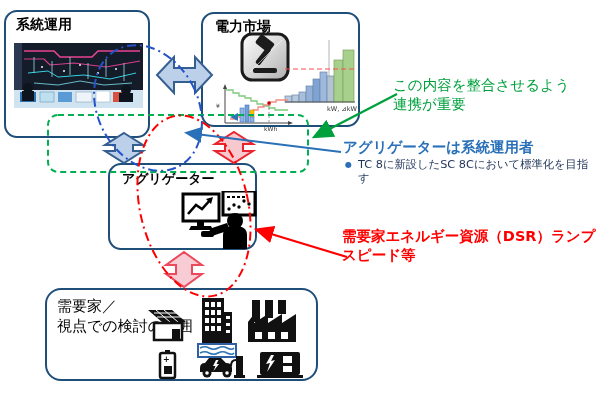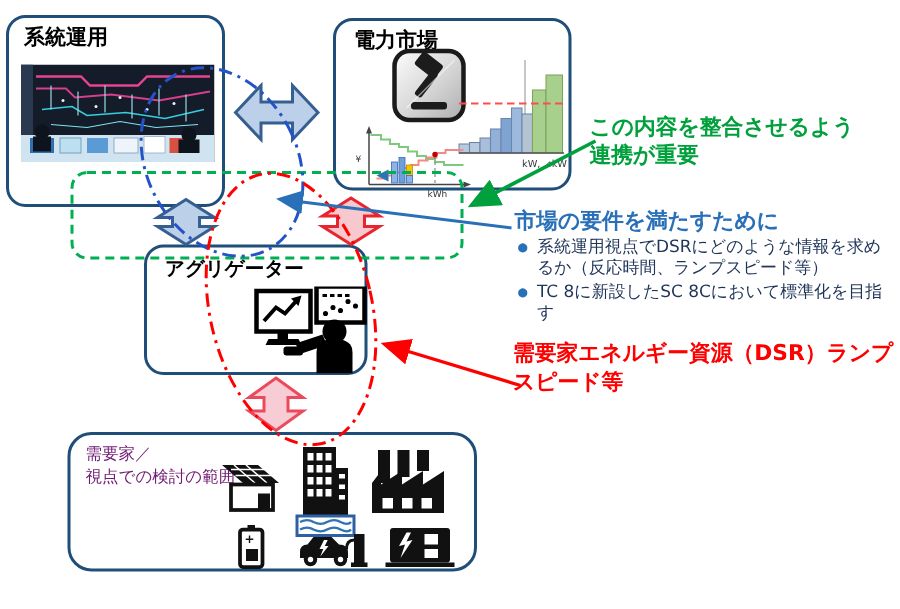--- a/index.html
+++ b/index.html
@@ -2,21 +2,21 @@
 <html><head>
 <meta charset="utf-8">
 <style>
   html,body{margin:0;padding:0;background:#fff;}
   #stage{position:relative;width:600px;height:406px;background:#fff;overflow:hidden;
          font-family:"DejaVu Sans","Liberation Sans",sans-serif;}
   .node-box{position:absolute;background:#fff;border:2.2px solid #1f4e79;border-radius:13px;box-sizing:border-box;}
   .node-title{position:absolute;font-weight:bold;color:#000;}
   .abs{position:absolute;}
   .overlay{position:absolute;left:0;top:0;width:600px;height:406px;pointer-events:none;z-index:50;}
-  .note-green{position:absolute;left:393px;top:76px;width:187px;color:#00a03c;font-weight:bold;
+  .note-green{position:absolute;left:393px;top:76px;width:187px;color:#00a03c;font-weight:normal;
               font-size:14.5px;line-height:1.3;z-index:60;}
   .h-blue{position:absolute;left:343px;top:138px;width:255px;color:#2970b8;font-weight:bold;font-size:14.5px;z-index:60;}
   .h-red{position:absolute;left:342px;top:227px;width:258px;color:#ff0000;font-weight:bold;font-size:14.5px;line-height:1.28;z-index:60;}
   .bullets{position:absolute;margin:0;padding:0;list-style:none;width:253px;font-size:11.3px;
            color:#1f3459;z-index:60;}
   .bullets li{position:relative;padding-left:13px;margin-bottom:2px;line-height:1.24;}
   .bullets li::before{content:"●";position:absolute;left:0;top:2px;font-size:8px;}
   .blue-bullets{left:345px;top:158px;}
   .blue-bullets li::before{color:#2970b8;}
   .red-bullets{left:345px;top:268px;}
@@ -60,21 +60,21 @@
       <rect x="99" y="49" width="10" height="10" fill="#d85040"></rect>
       <g fill="#0e141d">
           <circle cx="14" cy="45" r="5"></circle>
           <rect x="8" y="48" width="12" height="10"></rect>
           <circle cx="112" cy="47" r="5"></circle>
           <rect x="105" y="50" width="14" height="9"></rect>
         </g>
     </svg>
   </div>
 
-  <div class="node-box" style="left:222px;top:12px;width:159px;height:115px;">
+  <div class="node-box" style="left:201px;top:12px;width:159px;height:115px;">
     <div class="node-title" style="left:12px;top:4px;font-size:14px;">電力市場</div>
 
     <svg class="abs" style="left:37px;top:18px;" width="50" height="50" viewBox="0 0 50 50">
       <defs>
           <linearGradient id="gv" x1="0" y1="0" x2="1" y2="1">
         <stop offset="0" stop-color="#fdfdfd"></stop>
             <stop offset="0.5" stop-color="#d9d9d9"></stop>
             <stop offset="1" stop-color="#aeaeae"></stop>
       </linearGradient>
         </defs>
@@ -119,21 +119,21 @@
       <rect x="24" y="24" width="4" height="14" fill="#8fb4e3" stroke="#4472c4" stroke-width="0.6"></rect>
       <rect x="29" y="21" width="4" height="17" fill="#6f9fd8" stroke="#4472c4" stroke-width="0.6"></rect>
       <rect x="34" y="26" width="4" height="7" fill="#ffc000" stroke="#b88a00" stroke-width="0.5"></rect>
       <rect x="34" y="33" width="4" height="5" fill="#8fb4e3" stroke="#4472c4" stroke-width="0.6"></rect>
       <polygon points="14,33 22,29 22,37" fill="#2e74b5"></polygon>
       <line x1="53" y1="20" x2="53" y2="39" stroke="#777" stroke-width="0.7" stroke-dasharray="2 2"></line>
       <circle cx="53" cy="19" r="1.8" fill="#c00000"></circle>
     </svg>
   </div>
 
-  <div class="node-box" style="left:96px;top:163px;width:149px;height:87px;">
+  <div class="node-box" style="left:108px;top:163px;width:149px;height:87px;">
     <div class="node-title" style="left:12px;top:5px;font-size:13px;">アグリゲーター</div>
     <svg class="abs" style="left:55px;top:26px;" width="92" height="58" viewBox="0 0 92 58">
       <rect x="18" y="3" width="36" height="27" fill="#fff" stroke="#000" stroke-width="3"></rect>
       <polyline points="23,23 31,14 37,18 46,8" fill="none" stroke="#000" stroke-width="2.6"></polyline>
       <polygon points="48,6 41,8 46,13" fill="#000"></polygon>
       <rect x="32" y="30" width="7" height="5" fill="#000"></rect>
       <polygon points="26,35 46,35 48,39 24,39" fill="#000"></polygon>
       <rect x="58" y="0" width="32" height="24" fill="#fff" stroke="#000" stroke-width="3"></rect>
       <g fill="#000">
         <circle cx="64" cy="18" r="1.7"></circle>
@@ -149,21 +149,21 @@
       <g fill="#000">
         <circle cx="70" cy="30" r="8"></circle>
         <path d="M58,44 q0,-9 12,-9 q12,0 12,9 v14 h-24 z"></path>
         <polygon points="44,38 62,32 65,39 47,45"></polygon>
         <rect x="36" y="40" width="13" height="6" rx="2"></rect>
       </g>
     </svg>
   </div>
 
   <div class="node-box" style="left:45px;top:288px;width:273px;height:93px;border-radius:16px;">
-    <div style="position:absolute;left:10px;top:6px;font-size:11px;color:#701a75;line-height:1.35;">
+    <div style="position:absolute;left:10px;top:6px;font-size:15px;color:#000000;line-height:1.35;">
       <div>需要家／</div>
       <div>視点での検討の範囲</div>
     </div>
     <svg class="abs" style="left:97px;top:6px;" width="168" height="84" viewBox="0 0 168 84">
       <g>
         <polygon points="4,14 28,14 42,26 18,26" fill="#111"></polygon>
         <g stroke="#fff" stroke-width="1">
             <line x1="10" y1="17" x2="36" y2="17"></line>
             <line x1="13" y1="21" x2="39" y2="21"></line>
             <line x1="12" y1="14" x2="26" y2="26"></line>
@@ -261,21 +261,20 @@
 
     <ellipse cx="194" cy="206" rx="54" ry="92" transform="rotate(-13 194 206)" fill="none" stroke="#ff0000" stroke-width="2" stroke-dasharray="9 4 2 4"></ellipse>
 
     <line x1="397" y1="94" x2="316" y2="136" stroke="#00a03c" stroke-width="2.4" marker-end="url(#ah-green)"></line>
     <line x1="341" y1="152" x2="188" y2="133" stroke="#2970b8" stroke-width="2" marker-end="url(#ah-blue)"></line>
     <line x1="347" y1="257" x2="258" y2="230" stroke="#ff0000" stroke-width="2.2" marker-end="url(#ah-red)"></line>
   </svg>
 
   <div class="note-green">この内容を整合させるよう連携が重要</div>
 
-  <div class="h-blue">市場の要件を満たすために</div>
+  <div class="h-blue">アグリゲーターは系統運用者</div>
   <ul class="bullets blue-bullets">
-    <li>系統運用視点でDSRにどのような情報を求めるか（反応時間、ランプスピード等）</li>
     <li>TC 8に新設したSC 8Cにおいて標準化を目指す</li>
   </ul>
 
   <div class="h-red">需要家エネルギー資源（DSR）ランプスピード等</div>
 
 </div>
 
 </body></html>

